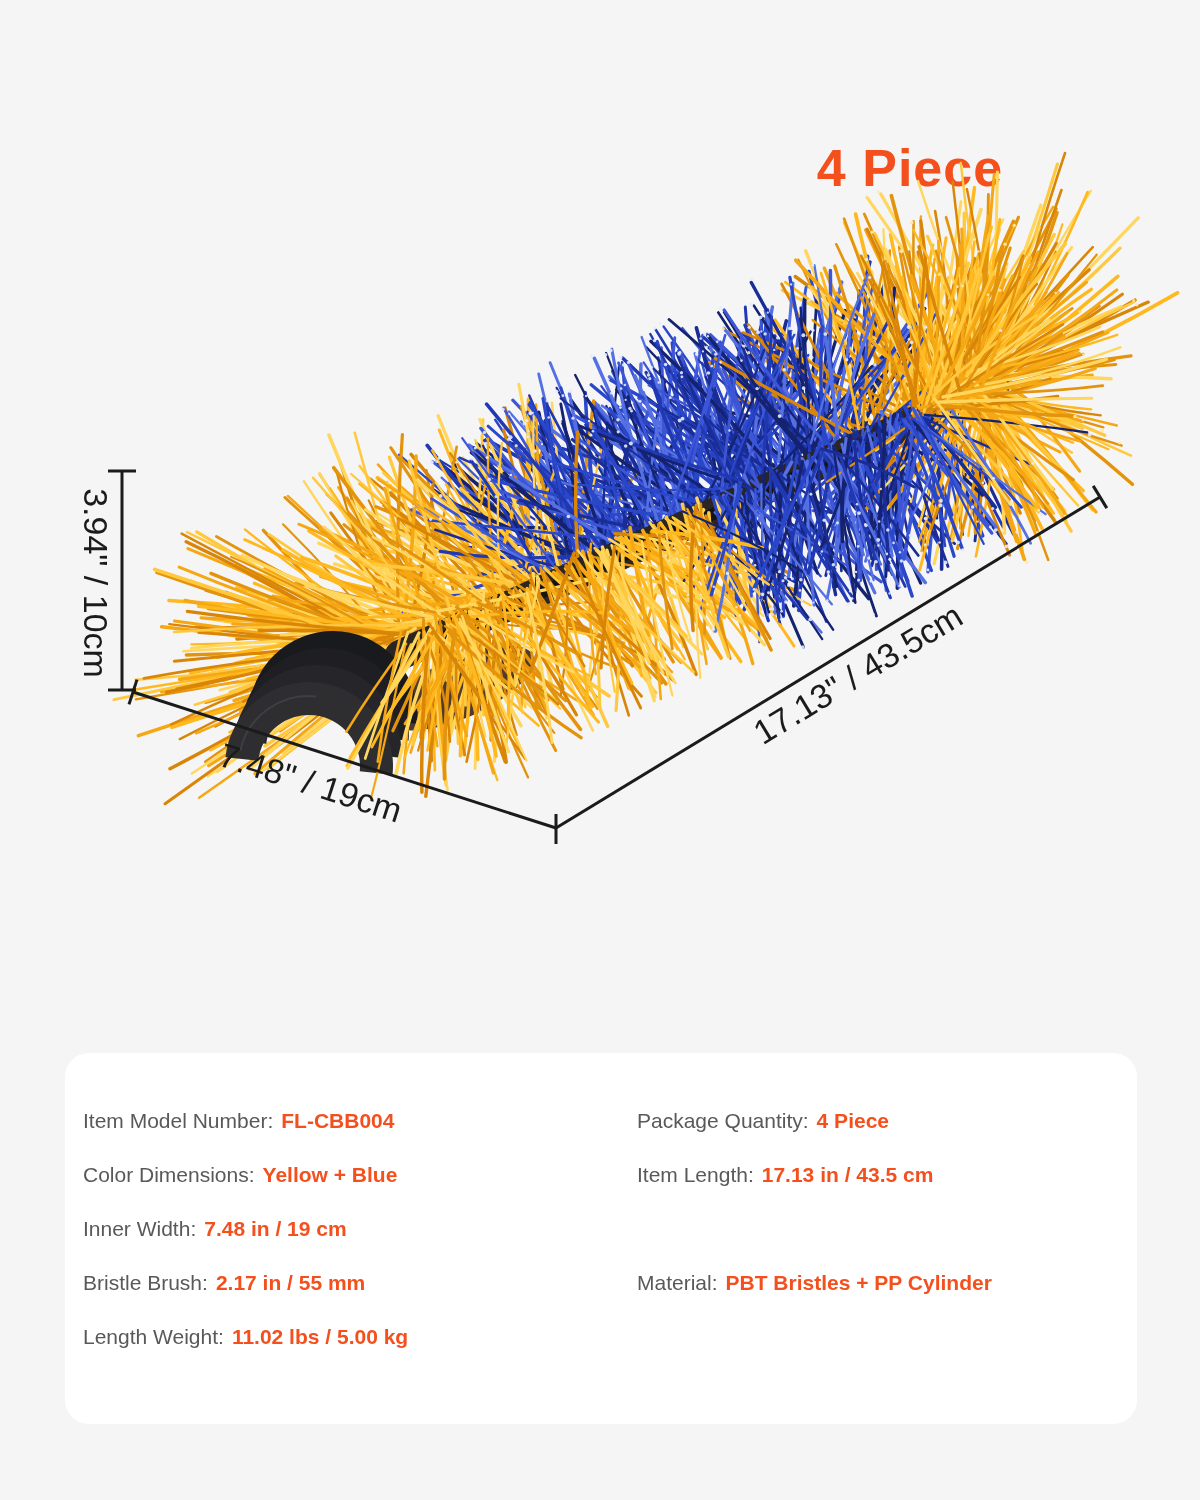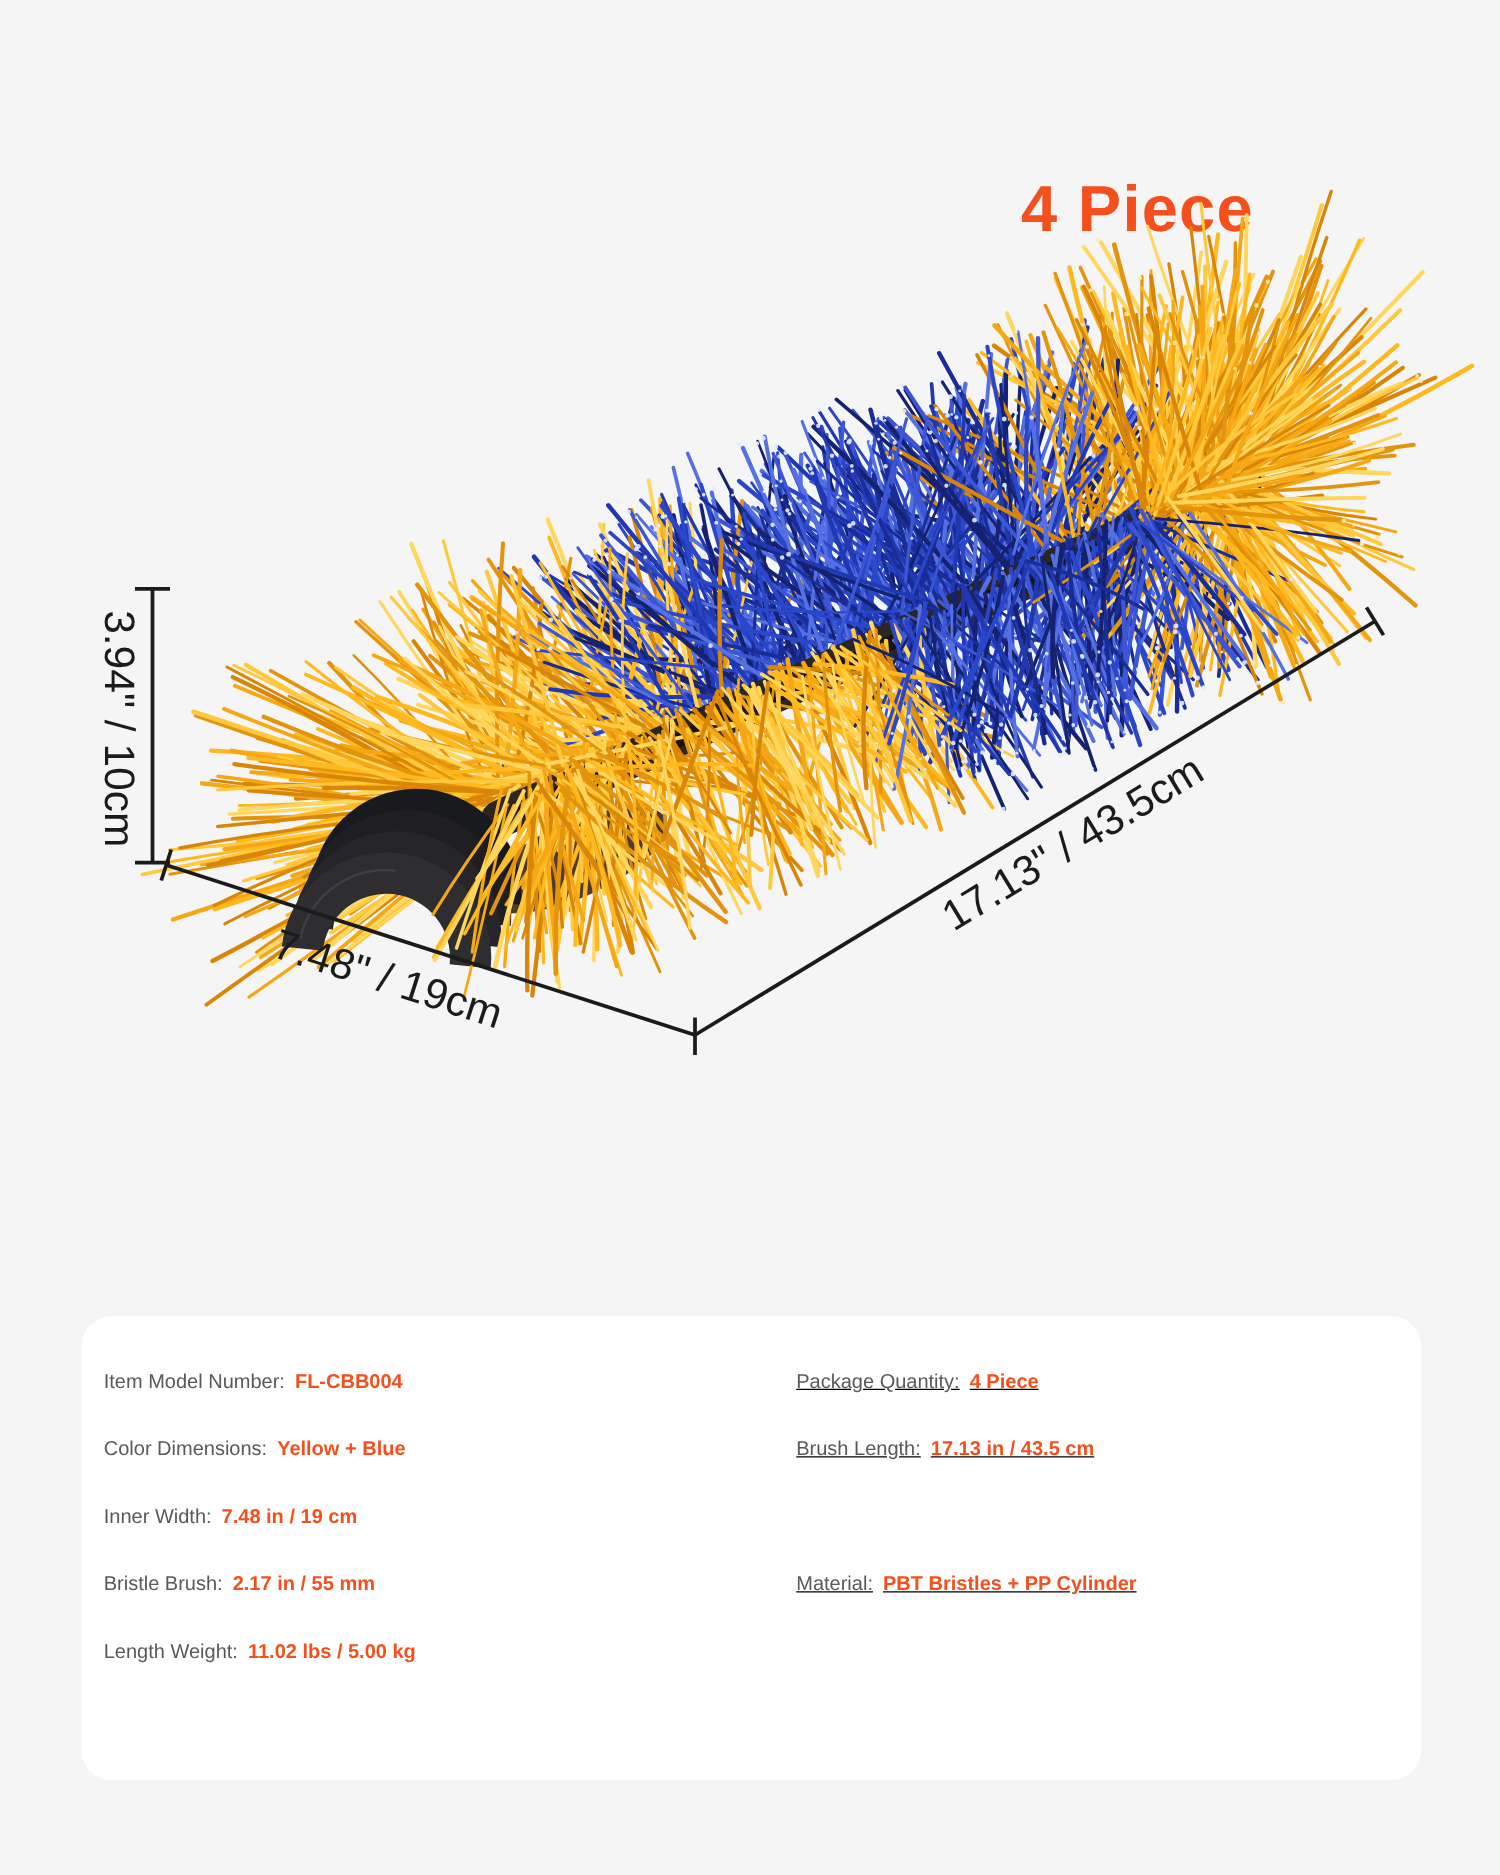--- a/index.html
+++ b/index.html
@@ -5,24 +5,24 @@
   html,body{margin:0;padding:0;}
   body{font-family:"Liberation Sans", sans-serif;}
   .page{position:relative;width:1200px;height:1500px;background:#f5f5f6;overflow:hidden;}
   .title{position:absolute;left:740px;top:138px;width:340px;text-align:center;
          font-size:52px;font-weight:800;letter-spacing:1px;}
   .figure-svg{position:absolute;left:0;top:0;}
   .dim-label{font-size:34px;fill:#1b1b1b;}
   .spec-card{position:absolute;left:65px;top:1053px;width:1072px;height:371px;
              background:#ffffff;border-radius:24px;box-sizing:border-box;
              padding:26px 0 0 18px;}
-  .spec-row{display:flex;height:54px;align-items:center;font-size:16px;}
+  .spec-row{display:flex;height:54px;align-items:flex-end;font-size:21px;}
   .cell{white-space:nowrap;}
   .cell.left{width:554px;flex:0 0 auto;}
-  .cell.right{flex:1 1 auto;text-decoration:underline;}
+  .cell.right{flex:1 1 auto;}
   .lbl{color:#58595b;}
   .val{color:#f4501e;font-weight:700;margin-left:8px;}
 </style>
 </head>
 <body>
 
 <div class="page">
 
   <div class="title" style="color:#F4501E;">4 Piece</div>
 
@@ -1769,21 +1769,21 @@
       </div>
       <div class="cell right">
         <span class="lbl">Package Quantity:</span><span class="val">4 Piece</span>
       </div>
     </div>
     <div class="spec-row">
       <div class="cell left">
         <span class="lbl">Color Dimensions:</span><span class="val">Yellow + Blue</span>
       </div>
       <div class="cell right">
-        <span class="lbl">Brush Length:</span><span class="val">17.13 in / 43.5 cm</span>
+        <span class="lbl">Item Length:</span><span class="val">17.13 in / 43.5 cm</span>
       </div>
     </div>
     <div class="spec-row">
       <div class="cell left">
         <span class="lbl">Inner Width:</span><span class="val">7.48 in / 19 cm</span>
       </div>
     </div>
     <div class="spec-row">
       <div class="cell left">
         <span class="lbl">Bristle Brush:</span><span class="val">2.17 in / 55 mm</span>

